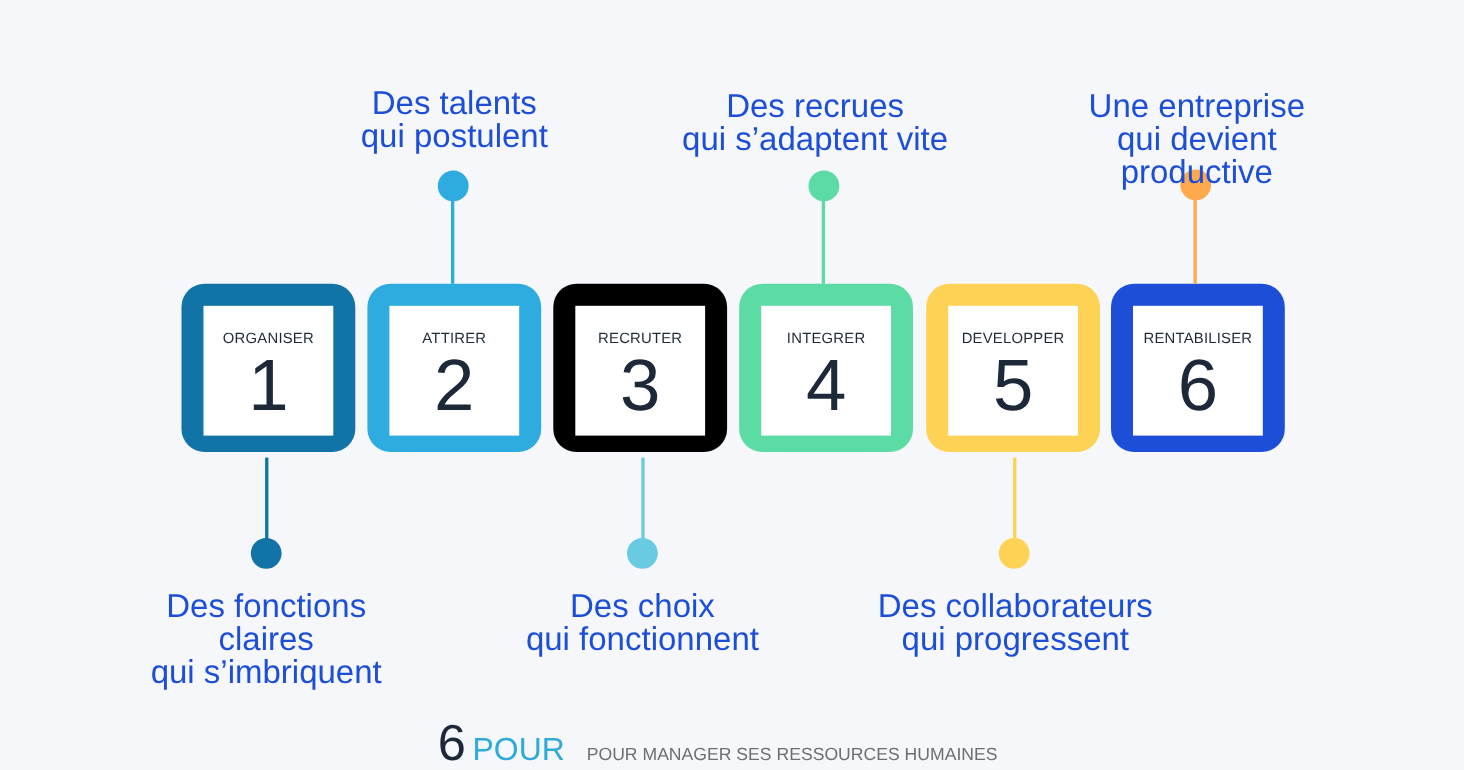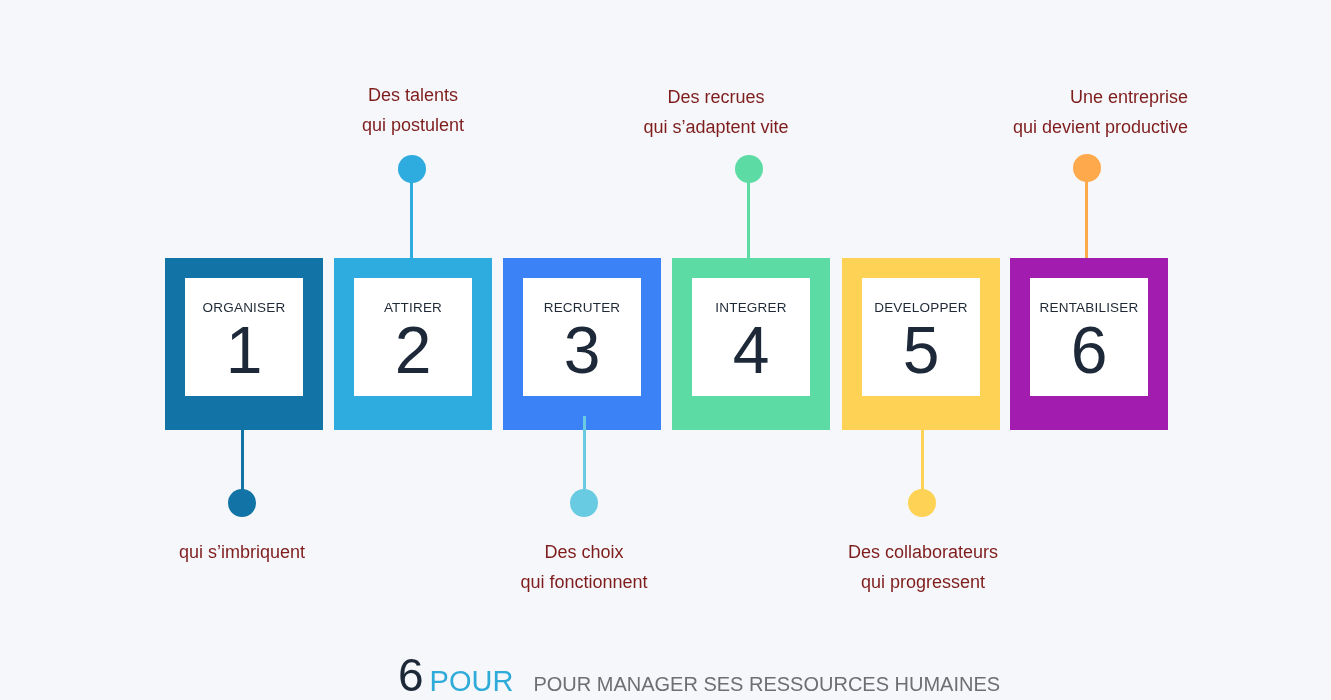--- a/index.html
+++ b/index.html
@@ -1,103 +1,104 @@
 <!DOCTYPE html>
 <html><head>
   <meta charset="utf-8">
   <style>
     html, body { margin:0; padding:0; }
     body { width:1331px; height:700px; background:#f5f7fa; position:relative; overflow:hidden; font-family:"Liberation Sans", sans-serif; }
-    .step { position:absolute; top:258px; width:158px; height:172px; box-sizing:border-box; }
+    .step { position:absolute; top:258px; width:158px; height:153px; box-sizing:border-box;border-radius:21px; }
     .inner { position:absolute; left:20px; top:20px; width:118px; height:118px; background:#fff; text-align:center; }
     .label { position:absolute; top:22px; left:0; right:0; font-size:13.5px; color:#1f2a36; letter-spacing:0.2px; }
     .num { position:absolute; top:32px; left:0; right:0; font-size:66px; color:#1d2838; line-height:80px; }
     .stem { position:absolute; width:3px; }
     .dot { position:absolute; width:28px; height:28px; border-radius:50%; }
-    .cap { position:absolute; width:260px; text-align:center; font-size:18px; line-height:30px; color:#7f1d1d; }
+    .cap { position:absolute; width:260px; text-align:center; font-size:30px; line-height:30px; color:#1d4ed8; }
     .footer { position:absolute; top:648px; left:398px; white-space:nowrap; }
     .f-num { font-size:46px; color:#1d2838; vertical-align:baseline; }
     .f-axes { font-size:29px; color:#2eabd8; margin-left:6px; vertical-align:baseline; }
-    .f-sub { font-size:20px; color:#6d6f72; margin-left:20px; vertical-align:baseline; }
+    .f-sub { font-size:16px; color:#6d6f72; margin-left:20px; vertical-align:baseline; }
   </style>
 </head>
 <body>
 
 <div class="step" style="left:165px;background:#1273a6;">
   <div class="inner">
     <div class="label">ORGANISER</div>
     <div class="num">1</div>
   </div>
 </div>
 <div class="stem" style="left:241px;top:416px;height:80px;background:#1273a6;"></div>
 <div class="dot" style="left:228px;top:489px;background:#1273a6;"></div>
 <div class="cap" style="left:112px;top:537px;">
+  <div>Des fonctions claires</div>
   <div>qui s’imbriquent</div>
 </div>
 
 <div class="step" style="left:334px;background:#2eabdf;padding-left:20px;">
   <div class="inner">
     <div class="label">ATTIRER</div>
     <div class="num">2</div>
   </div>
 </div>
 <div class="stem" style="left:410px;top:178px;height:80px;background:#2eabdf;"></div>
 <div class="dot" style="left:398px;top:155px;background:#2eabdf;"></div>
 <div class="cap" style="left:283px;top:80px;">
   <div>Des talents</div>
   <div>qui postulent</div>
 </div>
 
-<div class="step" style="left:503px;background:#3b82f6;">
+<div class="step" style="left:503px;background:#000000;">
   <div class="inner">
     <div class="label">RECRUTER</div>
     <div class="num">3</div>
   </div>
 </div>
 <div class="stem" style="left:583px;top:416px;height:80px;background:#68cbe2;"></div>
 <div class="dot" style="left:570px;top:489px;background:#68cbe2;"></div>
 <div class="cap" style="left:454px;top:537px;">
   <div>Des choix</div>
   <div>qui fonctionnent</div>
 </div>
 
 <div class="step" style="left:672px;background:#5ddba4;padding-left:48px;">
   <div class="inner">
     <div class="label">INTEGRER</div>
     <div class="num">4</div>
   </div>
 </div>
 <div class="stem" style="left:747px;top:178px;height:80px;background:#5ddba4;"></div>
 <div class="dot" style="left:735px;top:155px;background:#5ddba4;"></div>
-<div class="cap" style="left:586px;top:82px;text-align:center;">
+<div class="cap" style="left:611px;top:82px;text-align:center;">
   <div>Des recrues</div>
   <div>qui s’adaptent vite</div>
 </div>
 
 <div class="step" style="left:842px;background:#fdd255;padding-left:41px;">
   <div class="inner">
     <div class="label">DEVELOPPER</div>
     <div class="num">5</div>
   </div>
 </div>
 <div class="stem" style="left:921px;top:416px;height:80px;background:#fdd255;"></div>
 <div class="dot" style="left:908px;top:489px;background:#fdd255;"></div>
 <div class="cap" style="left:793px;top:537px;">
   <div>Des collaborateurs</div>
   <div>qui progressent</div>
 </div>
 
-<div class="step" style="left:1010px;background:#a21caf;padding-left:25px;">
+<div class="step" style="left:1010px;background:#1d4ed8;padding-left:25px;">
   <div class="inner">
     <div class="label">RENTABILISER</div>
     <div class="num">6</div>
   </div>
 </div>
 <div class="stem" style="left:1085px;top:178px;height:80px;background:#fea94b;"></div>
 <div class="dot" style="left:1073px;top:154px;background:#fea94b;"></div>
-<div class="cap" style="left:928px;top:82px;text-align:right;">
+<div class="cap" style="left:958px;top:82px;">
   <div>Une entreprise</div>
   <div>qui devient productive</div>
 </div>
 
 <div class="footer">
   <span class="f-num">6</span><span class="f-axes">POUR</span><span class="f-sub">POUR MANAGER SES RESSOURCES HUMAINES</span>
 </div>
 
 </body></html>

